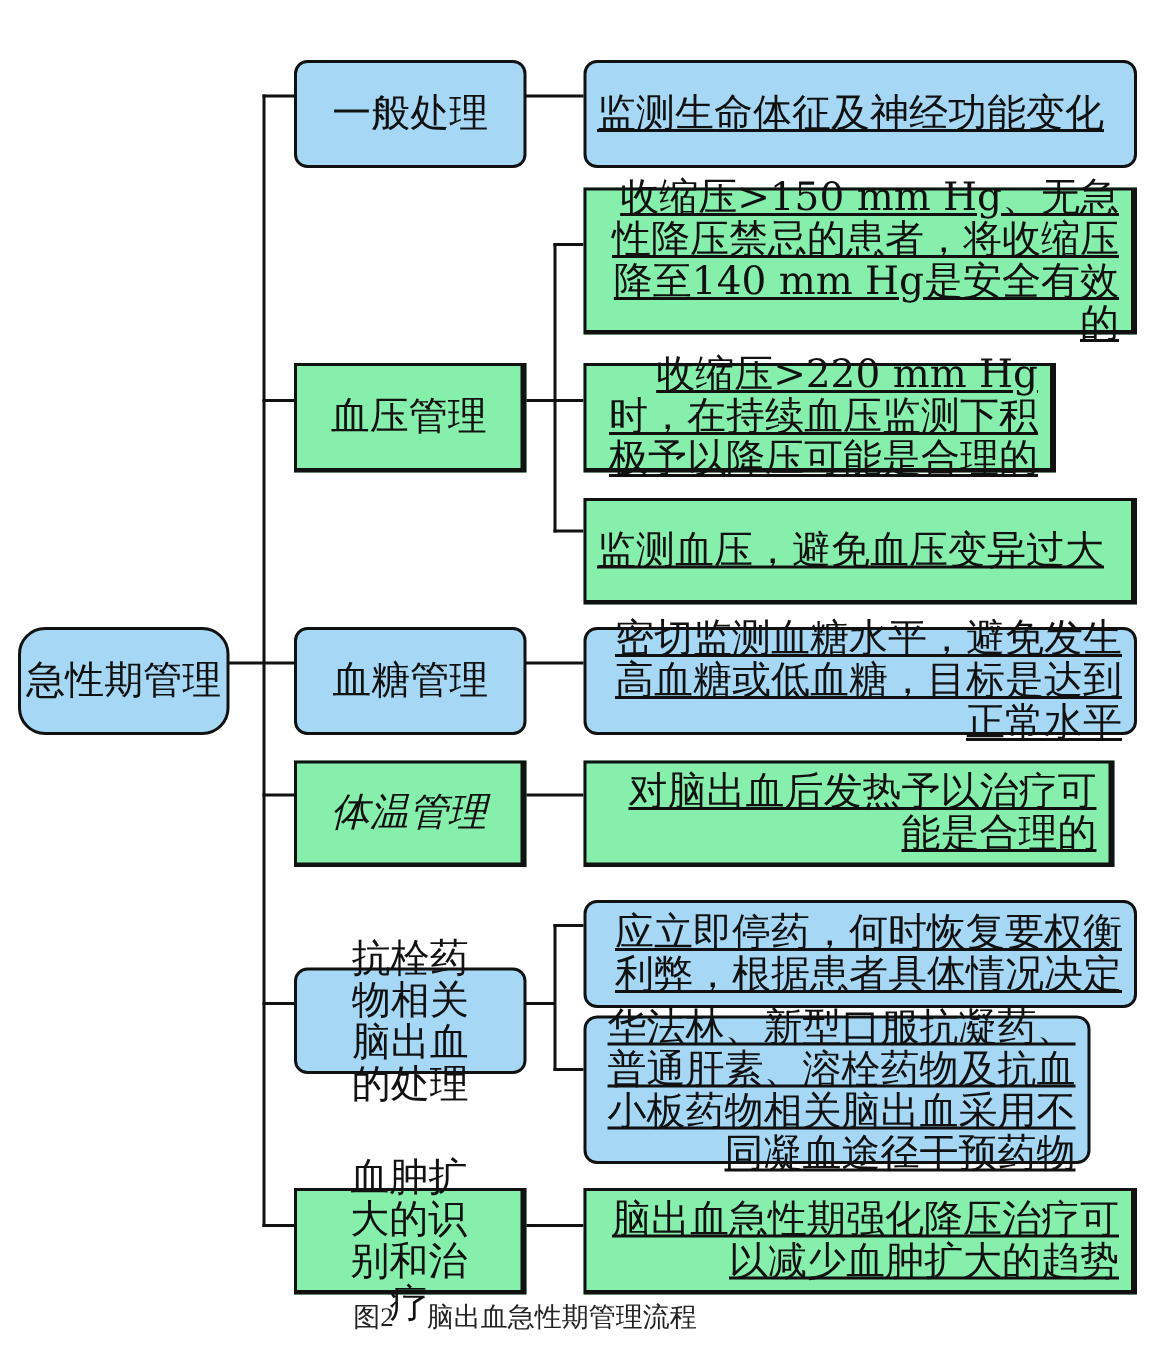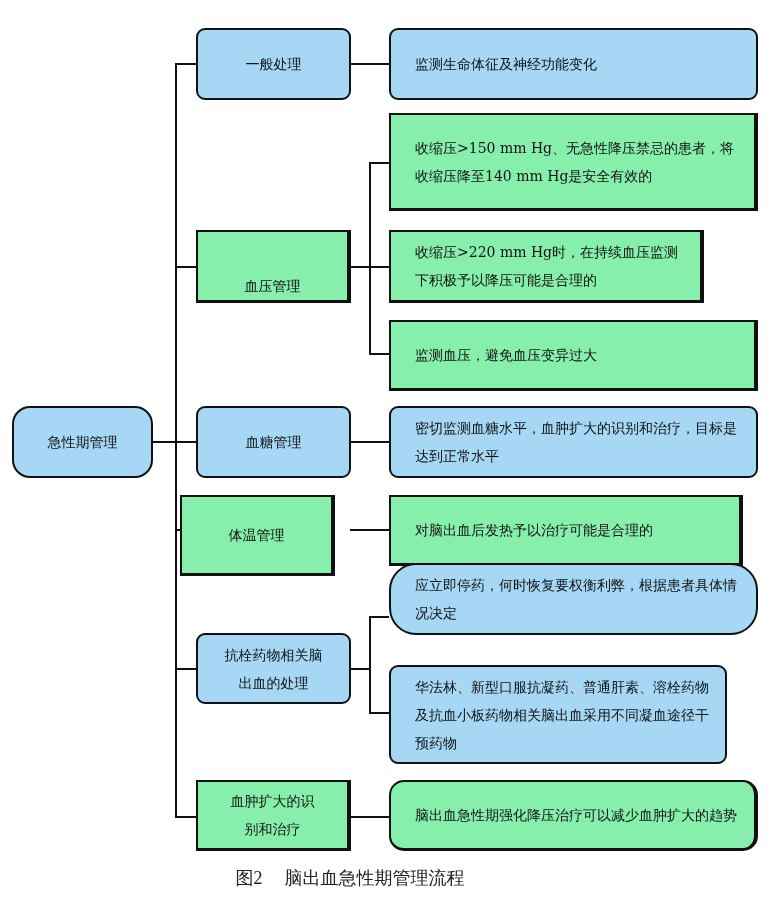--- a/index.html
+++ b/index.html
@@ -1,24 +1,24 @@
 <!DOCTYPE html>
 <html><head>
 <meta charset="utf-8">
 <style>
   html, body { margin:0; padding:0; background:#ffffff; }
   body { width:773px; height:900px; position:relative; overflow:hidden;
          font-family: "DejaVu Serif", "Liberation Serif", serif; color:#111; }
   .line { position:absolute; background:#111; }
   .box { position:absolute; box-sizing:border-box; display:flex; align-items:center;
-         border:2px solid #111; font-size:14px; line-height:28px; }
+         border:2px solid #111; font-size:26px; line-height:28px;margin-top:12px; }
   .box.dark { background:#a6d8f5; border-radius:9px; }
   .box.light { background:#86efac; border-right-width:4px; border-bottom-width:3px; }
   .box.center { justify-content:center; text-align:center; }
-  .box.left { justify-content:flex-start; text-align:left; padding:0 8px 0 24px; }
+  .box.left { justify-content:flex-start; text-align:right; padding:0 8px 0 7px;text-decoration:underline; }
   .box span { display:block; }
   .caption { position:absolute; left:0; width:700px; top:866px; text-align:center;
              font-family: Liberation Serif, serif; font-size:18px; color:#222; }
   .caption .num { margin-right:22px; }
 </style>
 </head>
 <body>
 
 <div class="line" style="left:152px;top:441px;width:44px;height:2px;"></div>
 <div class="line" style="left:175px;top:63px;width:2px;height:755px;"></div>
@@ -42,27 +42,27 @@
 <div class="line" style="left:369px;top:712px;width:20px;height:2px;"></div>
 <div class="line" style="left:350px;top:816px;width:39px;height:2px;"></div>
 
 <div class="box dark center" style="left:12px;top:406px;width:141px;height:72px;border-radius:18px;">
   <span>急性期管理</span>
 </div>
 
 <div class="box dark center" style="left:196px;top:28px;width:155px;height:72px;">
   <span>一般处理</span>
 </div>
-<div class="box light center" style="left:196px;top:230px;width:155px;height:73px;align-items:flex-end;">
+<div class="box light center" style="left:196px;top:230px;width:155px;height:73px;">
   <span>血压管理</span>
 </div>
 <div class="box dark center" style="left:196px;top:406px;width:155px;height:72px;">
   <span>血糖管理</span>
 </div>
-<div class="box light center" style="left:180px;top:495px;width:155px;height:81px;">
+<div class="box light center" style="left:196px;top:495px;width:155px;height:71px;font-style:italic;">
   <span>体温管理</span>
 </div>
 <div class="box dark center" style="left:196px;top:633px;width:155px;height:71px;padding:0 24px;">
   <span>抗栓药物相关脑出血的处理</span>
 </div>
 <div class="box light center" style="left:196px;top:780px;width:155px;height:71px;padding:16px 26px;">
   <span>血肿扩大的识别和治疗</span>
 </div>
 
 <div class="box dark left" style="left:389px;top:28px;width:369px;height:72px;">
@@ -71,30 +71,30 @@
 <div class="box light left" style="left:389px;top:113px;width:369px;height:98px;">
   <span>收缩压&gt;150 mm Hg、无急性降压禁忌的患者，将收缩压降至140 mm Hg是安全有效的</span>
 </div>
 <div class="box light left" style="left:389px;top:230px;width:315px;height:73px;">
   <span>收缩压&gt;220 mm Hg时，在持续血压监测下积极予以降压可能是合理的</span>
 </div>
 <div class="box light left" style="left:389px;top:320px;width:369px;height:71px;">
   <span>监测血压，避免血压变异过大</span>
 </div>
 <div class="box dark left" style="left:389px;top:406px;width:369px;height:72px;">
-  <span>密切监测血糖水平，血肿扩大的识别和治疗，目标是达到正常水平</span>
+  <span>密切监测血糖水平，避免发生高血糖或低血糖，目标是达到正常水平</span>
 </div>
 <div class="box light left" style="left:389px;top:495px;width:354px;height:71px;">
   <span>对脑出血后发热予以治疗可能是合理的</span>
 </div>
-<div class="box dark left" style="left:389px;top:563px;width:369px;height:72px;border-radius:27px;">
+<div class="box dark left" style="left:389px;top:588px;width:369px;height:72px;">
   <span>应立即停药，何时恢复要权衡利弊，根据患者具体情况决定</span>
 </div>
 <div class="box dark left" style="left:389px;top:665px;width:338px;height:99px;">
   <span>华法林、新型口服抗凝药、普通肝素、溶栓药物及抗血小板药物相关脑出血采用不同凝血途径干预药物</span>
 </div>
-<div class="box light left" style="left:389px;top:780px;width:369px;height:71px;border-radius:15px;">
+<div class="box light left" style="left:389px;top:780px;width:369px;height:71px;">
   <span>脑出血急性期强化降压治疗可以减少血肿扩大的趋势</span>
 </div>
 
 <div class="caption">
   <span class="num">图2</span><span>脑出血急性期管理流程</span>
 </div>
 
 </body></html>

